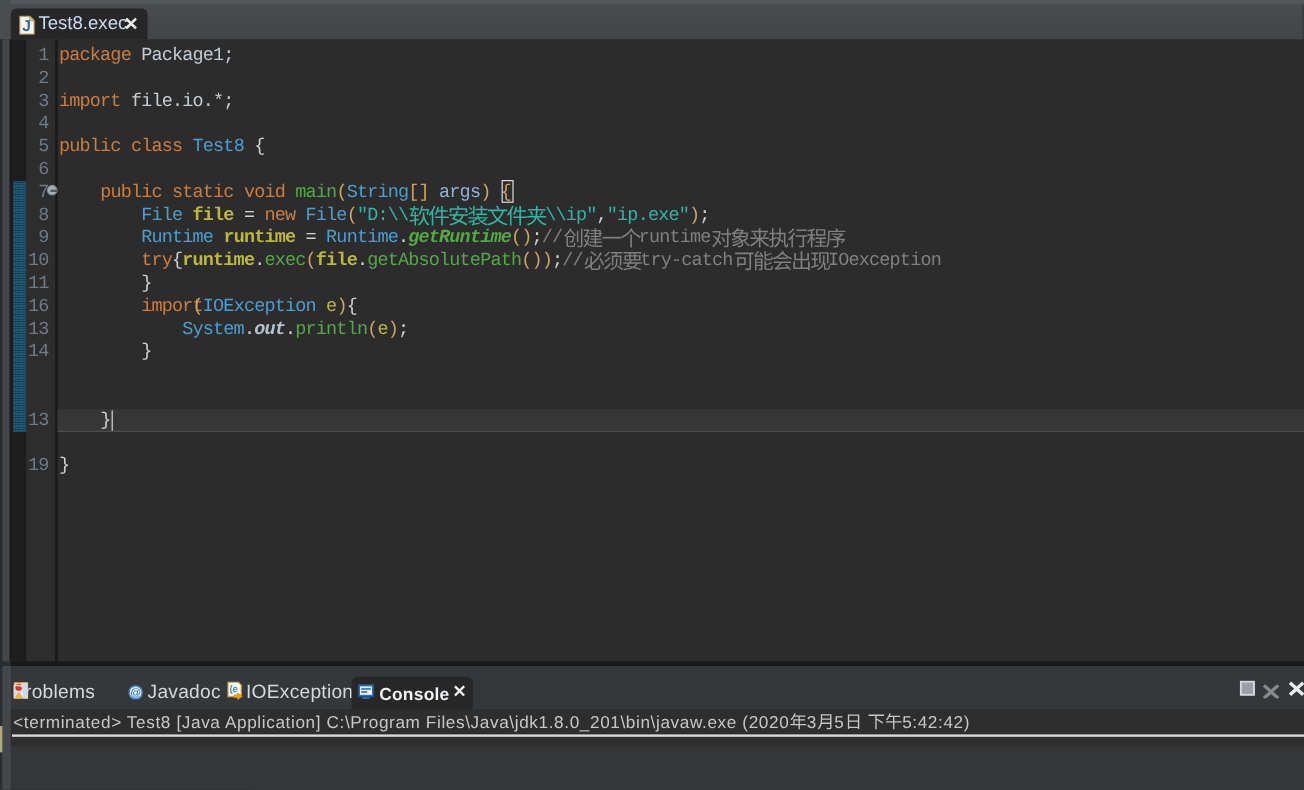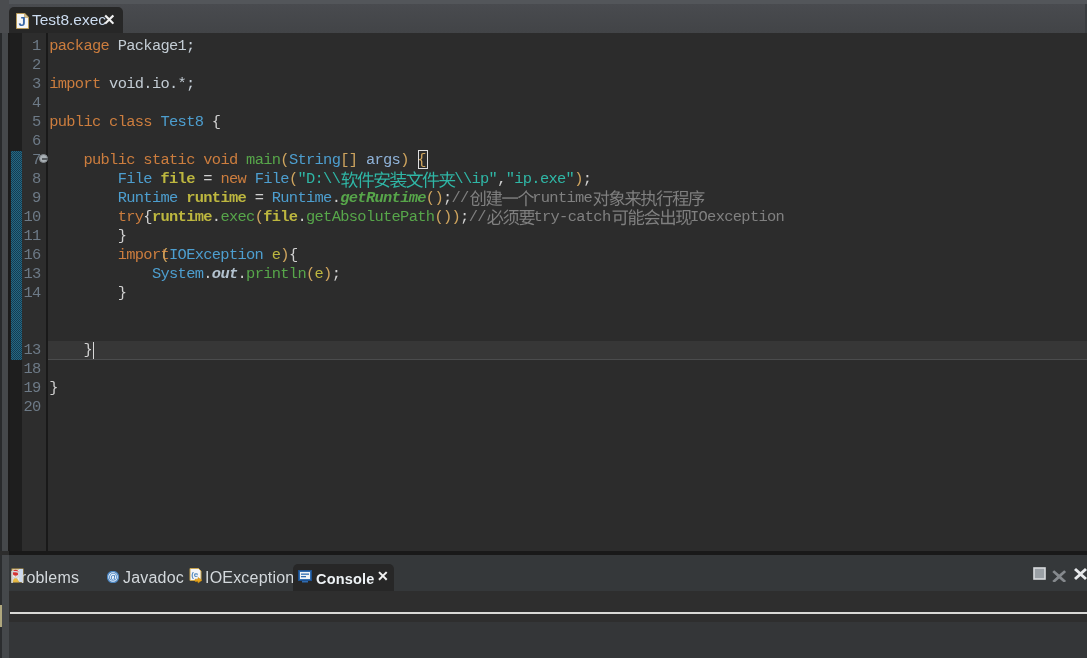--- a/index.html
+++ b/index.html
@@ -63,21 +63,21 @@
 <div id="lfa"></div>
     <div id="lfb"></div>
     <div id="lfc"></div>
 <div id="ruler"></div>
     <div id="rangebar"></div>
 <div id="gutter"></div>
     <div id="gutsep"></div>
 <div id="curline"></div>
 <div class="cl" style="top:36.5px"><span class="ln">1</span><b style="left:49.20px;color:#cc7d3e">package</b><b style="left:117.68px;color:#c3ccd4">Package1;</b></div>
 <div class="cl" style="top:55.5px"><span class="ln">2</span></div>
-<div class="cl" style="top:74.5px"><span class="ln">3</span><b style="left:49.20px;color:#cc7d3e">import</b><b style="left:109.12px;color:#c3ccd4">void.io.*;</b></div>
+<div class="cl" style="top:74.5px"><span class="ln">3</span><b style="left:49.20px;color:#cc7d3e">import</b><b style="left:109.12px;color:#c3ccd4">file.io.*;</b></div>
 <div class="cl" style="top:93.5px"><span class="ln">4</span></div>
 <div class="cl" style="top:112.5px"><span class="ln">5</span><b style="left:49.20px;color:#cc7d3e">public</b><b style="left:109.12px;color:#cc7d3e">class</b><b style="left:160.48px;color:#4d9ecf">Test8</b><b style="left:211.84px;color:#d0d0d0">{</b></div>
 <div class="cl" style="top:131.5px"><span class="ln">6</span></div>
 <div class="cl" style="top:150.5px"><span class="ln">7</span><b style="left:83.44px;color:#cc7d3e">public</b><b style="left:143.36px;color:#cc7d3e">static</b><b style="left:203.28px;color:#cc7d3e">void</b><b style="left:246.08px;color:#57a64a">main</b><b style="left:280.32px;color:#cea45e">(</b><b style="left:288.88px;color:#4d9ecf">String</b><b style="left:340.24px;color:#cea45e">[]</b><b style="left:365.92px;color:#8fb2d8">args</b><b style="left:400.16px;color:#cea45e">)</b><b style="left:417.28px;color:#cea45e">{</b></div>
 <div class="cl" style="top:169.5px"><span class="ln">8</span><b style="left:117.68px;color:#4d9ecf">File</b><b style="left:160.48px;color:#bdb73f;font-weight:bold">file</b><b style="left:203.28px;color:#d0d0d0">=</b><b style="left:220.40px;color:#cc7d3e">new</b><b style="left:254.64px;color:#4d9ecf">File</b><b style="left:288.88px;color:#cea45e">(</b><b style="left:297.44px;color:#2fb7a6">"D:\\</b><i style="left:340.2px;width:114.1px"><svg style="position:absolute;left:0;top:0;overflow:visible" width="114.1" height="19.0" viewBox="0 0 114.1 19.0" fill="#2fb7a6">
           <path transform="translate(0.50,16.50) scale(0.0179,-0.0179)" d="M591 841C570 685 530 538 461 444C478 435 510 414 523 402C563 460 594 534 619 618H876C862 548 845 473 831 424L891 406C914 474 939 582 959 675L909 689L900 687H637C648 733 657 781 664 830ZM664 523V477C664 337 650 129 435 -30C454 -41 480 -65 492 -81C614 13 676 123 707 228C749 91 815 -20 915 -79C926 -60 949 -32 966 -18C841 48 769 205 734 384C736 417 737 448 737 476V523ZM94 332C102 340 134 346 172 346H278V201L39 168L56 92L278 127V-76H346V139L482 161L479 231L346 211V346H472V414H346V563H278V414H168C201 483 234 565 263 650H478V722H287C297 755 307 789 316 822L242 838C234 799 224 760 212 722H50V650H190C164 570 137 504 124 479C105 434 89 403 70 398C78 380 90 347 94 332Z"></path>
           <path transform="translate(16.80,16.50) scale(0.0179,-0.0179)" d="M317 341V268H604V-80H679V268H953V341H679V562H909V635H679V828H604V635H470C483 680 494 728 504 775L432 790C409 659 367 530 309 447C327 438 359 420 373 409C400 451 425 504 446 562H604V341ZM268 836C214 685 126 535 32 437C45 420 67 381 75 363C107 397 137 437 167 480V-78H239V597C277 667 311 741 339 815Z"></path>
           <path transform="translate(33.10,16.50) scale(0.0179,-0.0179)" d="M414 823C430 793 447 756 461 725H93V522H168V654H829V522H908V725H549C534 758 510 806 491 842ZM656 378C625 297 581 232 524 178C452 207 379 233 310 256C335 292 362 334 389 378ZM299 378C263 320 225 266 193 223C276 195 367 162 456 125C359 60 234 18 82 -9C98 -25 121 -59 130 -77C293 -42 429 10 536 91C662 36 778 -23 852 -73L914 -8C837 41 723 96 599 148C660 209 707 285 742 378H935V449H430C457 499 482 549 502 596L421 612C401 561 372 505 341 449H69V378Z"></path>
           <path transform="translate(49.40,16.50) scale(0.0179,-0.0179)" d="M68 742C113 711 166 665 190 634L238 682C213 713 158 756 114 785ZM439 375C451 355 463 331 472 309H52V247H400C307 181 166 127 37 102C51 88 70 63 80 46C139 60 201 80 260 105V39C260 -2 227 -18 208 -24C217 -39 229 -68 233 -85C254 -73 289 -64 575 0C574 14 575 43 578 60L333 10V139C395 170 451 207 494 247C574 84 720 -26 918 -74C926 -54 946 -26 961 -12C867 7 783 41 715 89C774 116 843 153 894 189L839 230C797 197 727 155 668 125C627 160 593 201 567 247H949V309H557C546 337 528 370 511 396ZM624 840V702H386V636H624V477H416V411H916V477H699V636H935V702H699V840ZM37 485 63 422 272 519V369H342V840H272V588C184 549 97 509 37 485Z"></path>
           <path transform="translate(65.70,16.50) scale(0.0179,-0.0179)" d="M423 823C453 774 485 707 497 666L580 693C566 734 531 799 501 847ZM50 664V590H206C265 438 344 307 447 200C337 108 202 40 36 -7C51 -25 75 -60 83 -78C250 -24 389 48 502 146C615 46 751 -28 915 -73C928 -52 950 -20 967 -4C807 36 671 107 560 201C661 304 738 432 796 590H954V664ZM504 253C410 348 336 462 284 590H711C661 455 592 344 504 253Z"></path>
@@ -107,23 +107,21 @@
           <path transform="translate(16.50,15.80) scale(0.0173,-0.0173)" d="M383 420V334H170V420ZM100 484V-79H170V125H383V8C383 -5 380 -9 367 -9C352 -10 310 -10 263 -8C273 -28 284 -57 288 -77C351 -77 394 -76 422 -65C449 -53 457 -32 457 7V484ZM170 275H383V184H170ZM858 765C801 735 711 699 625 670V838H551V506C551 424 576 401 672 401C692 401 822 401 844 401C923 401 946 434 954 556C933 561 903 572 888 585C883 486 876 469 837 469C809 469 699 469 678 469C633 469 625 475 625 507V609C722 637 829 673 908 709ZM870 319C812 282 716 243 625 213V373H551V35C551 -49 577 -71 674 -71C695 -71 827 -71 849 -71C933 -71 954 -35 963 99C943 104 913 116 896 128C892 15 884 -4 843 -4C814 -4 703 -4 681 -4C634 -4 625 2 625 34V151C726 179 841 218 919 263ZM84 553C105 562 140 567 414 586C423 567 431 549 437 533L502 563C481 623 425 713 373 780L312 756C337 722 362 682 384 643L164 631C207 684 252 751 287 818L209 842C177 764 122 685 105 664C88 643 73 628 58 625C67 605 80 569 84 553Z"></path>
           <path transform="translate(32.40,15.80) scale(0.0173,-0.0173)" d="M157 -58C195 -44 251 -40 781 5C804 -25 824 -54 838 -79L905 -38C861 37 766 145 676 225L613 191C652 155 692 113 728 71L273 36C344 102 415 182 477 264H918V337H89V264H375C310 175 234 96 207 72C176 43 153 24 131 19C140 -1 153 -41 157 -58ZM504 840C414 706 238 579 42 496C60 482 86 450 97 431C155 458 211 488 264 521V460H741V530H277C363 586 440 649 503 718C563 656 647 588 741 530C795 496 853 466 910 443C922 463 947 494 963 509C801 565 638 674 546 769L576 809Z"></path>
           <path transform="translate(48.30,15.80) scale(0.0173,-0.0173)" d="M104 341V-21H814V-78H895V341H814V54H539V404H855V750H774V477H539V839H457V477H228V749H150V404H457V54H187V341Z"></path>
           <path transform="translate(64.20,15.80) scale(0.0173,-0.0173)" d="M432 791V259H504V725H807V259H881V791ZM43 100 60 27C155 56 282 94 401 129L392 199L261 160V413H366V483H261V702H386V772H55V702H189V483H70V413H189V139C134 124 84 110 43 100ZM617 640V447C617 290 585 101 332 -29C347 -40 371 -68 379 -83C545 4 624 123 660 243V32C660 -36 686 -54 756 -54H848C934 -54 946 -14 955 144C936 148 912 159 894 174C889 31 883 3 848 3H766C738 3 730 10 730 39V276H669C683 334 687 392 687 445V640Z"></path>
         </svg></i><b style="left:690.00px;color:#808080">IOexception</b></div>
 <div class="cl" style="top:226.5px"><span class="ln">11</span><b style="left:117.68px;color:#d0d0d0">}</b></div>
 <div class="cl" style="top:245.5px"><span class="ln">16</span><b style="left:117.68px;color:#cc7d3e">import</b><b style="left:160.48px;color:#cea45e">(</b><b style="left:169.04px;color:#4d9ecf">IOException</b><b style="left:271.76px;color:#bdb73f">e</b><b style="left:280.32px;color:#cea45e">)</b><b style="left:288.88px;color:#d0d0d0">{</b></div>
 <div class="cl" style="top:264.5px"><span class="ln">13</span><b style="left:151.92px;color:#4d9ecf">System</b><b style="left:203.28px;color:#d0d0d0">.</b><b style="left:211.84px;color:#b3c2cf;font-weight:bold;font-style:italic">out</b><b style="left:237.52px;color:#d0d0d0">.</b><b style="left:246.08px;color:#57a64a">println</b><b style="left:306.00px;color:#cea45e">(</b><b style="left:314.56px;color:#bdb73f">e</b><b style="left:323.12px;color:#cea45e">)</b><b style="left:331.68px;color:#d0d0d0">;</b></div>
 <div class="cl" style="top:283.5px"><span class="ln">14</span><b style="left:117.68px;color:#d0d0d0">}</b></div>
 <div class="cl" style="top:340.5px"><span class="ln">13</span><b style="left:83.44px;color:#d0d0d0">}</b></div>
-<div class="cl" style="top:359.5px"><span class="ln">18</span></div>
 <div class="cl" style="top:378.5px"><span class="ln">19</span><b style="left:49.20px;color:#d0d0d0">}</b></div>
-<div class="cl" style="top:397.5px"><span class="ln">20</span></div>
 <div id="bracebox"></div>
 <div id="caret"></div>
 <div id="fold"></div>
 <div id="bsep"></div>
 <div id="btabbar">
   <svg class="icon" style="left:11px;top:13px" width="14" height="15" viewBox="0 0 14 15">
     <rect x="1" y="1" width="11" height="13" fill="#e8eaed" stroke="#caa54e" stroke-width="1"></rect>
     <rect x="8" y="1" width="4" height="13" fill="#ccd9ee"></rect>
     <circle cx="4.6" cy="4.8" r="3" fill="#d43535"></circle>
     <path d="M1.2 14 l3.4-5.6 3.4 5.6z" fill="#e9ba3e" stroke="#caa54e" stroke-width="0.5"></path>
@@ -158,17 +156,27 @@
 <svg class="icon" style="left:1052px;top:569px" width="15" height="13" viewBox="0 0 15 13">
   <path d="M2.2 1.2 l5 4.3 5-4.3 1.9 1.9 -4.9 4.4 4.9 4.4 -1.9 1.9 -5-4.3 -5 4.3 -1.9-1.9 4.9-4.4 -4.9-4.4z" fill="#85898d"></path>
 </svg>
 <svg class="icon" style="left:1074px;top:567px" width="13" height="14" viewBox="0 0 13 14">
   <path d="M2 1 l4.5 4 4.5-4 2 2 -4.5 4 4.5 4 -2 2 -4.5-4 -4.5 4 -2-2 4.5-4 -4.5-4z" fill="#e8eaec"></path>
 </svg>
 <div id="blf"></div>
     <div id="blf0"></div>
     <div id="blf2"></div>
 <div id="console">
+  <div id="ctitle">&lt;terminated&gt; Test8 [Java Application] C:\Program Files\Java\jdk1.8.0_201\bin\javaw.exe (2020<svg style="overflow:visible;vertical-align:-2.5px" width="14.5" height="14.5" viewBox="0 0 14.5 14.5" fill="#c5c8c6">
+          <path transform="translate(0.00,11.60) scale(0.0145,-0.0145)" d="M48 223V151H512V-80H589V151H954V223H589V422H884V493H589V647H907V719H307C324 753 339 788 353 824L277 844C229 708 146 578 50 496C69 485 101 460 115 448C169 500 222 569 268 647H512V493H213V223ZM288 223V422H512V223Z"></path>
+        </svg>3<svg style="overflow:visible;vertical-align:-2.5px" width="14.5" height="14.5" viewBox="0 0 14.5 14.5" fill="#c5c8c6">
+          <path transform="translate(0.00,11.60) scale(0.0145,-0.0145)" d="M207 787V479C207 318 191 115 29 -27C46 -37 75 -65 86 -81C184 5 234 118 259 232H742V32C742 10 735 3 711 2C688 1 607 0 524 3C537 -18 551 -53 556 -76C663 -76 730 -75 769 -61C806 -48 821 -23 821 31V787ZM283 714H742V546H283ZM283 475H742V305H272C280 364 283 422 283 475Z"></path>
+        </svg>5<svg style="overflow:visible;vertical-align:-2.5px" width="14.5" height="14.5" viewBox="0 0 14.5 14.5" fill="#c5c8c6">
+          <path transform="translate(0.00,11.60) scale(0.0145,-0.0145)" d="M253 352H752V71H253ZM253 426V697H752V426ZM176 772V-69H253V-4H752V-64H832V772Z"></path>
+        </svg> <svg style="overflow:visible;vertical-align:-2.5px" width="29.0" height="14.5" viewBox="0 0 29.0 14.5" fill="#c5c8c6">
+          <path transform="translate(0.00,11.60) scale(0.0145,-0.0145)" d="M55 766V691H441V-79H520V451C635 389 769 306 839 250L892 318C812 379 653 469 534 527L520 511V691H946V766Z"></path>
+          <path transform="translate(14.50,11.60) scale(0.0145,-0.0145)" d="M54 381V305H462V-81H539V305H947V381H539V632H871V706H288C304 744 319 784 332 824L254 843C213 706 142 573 56 489C75 479 109 456 124 443C170 494 214 559 252 632H462V381Z"></path>
+        </svg>5:42:42)</div>
   <div id="cunderline"></div>
 </div>
 <div id="bstrip"></div>
     <div id="bstrip2"></div>
 </div>
 
 </body></html>

